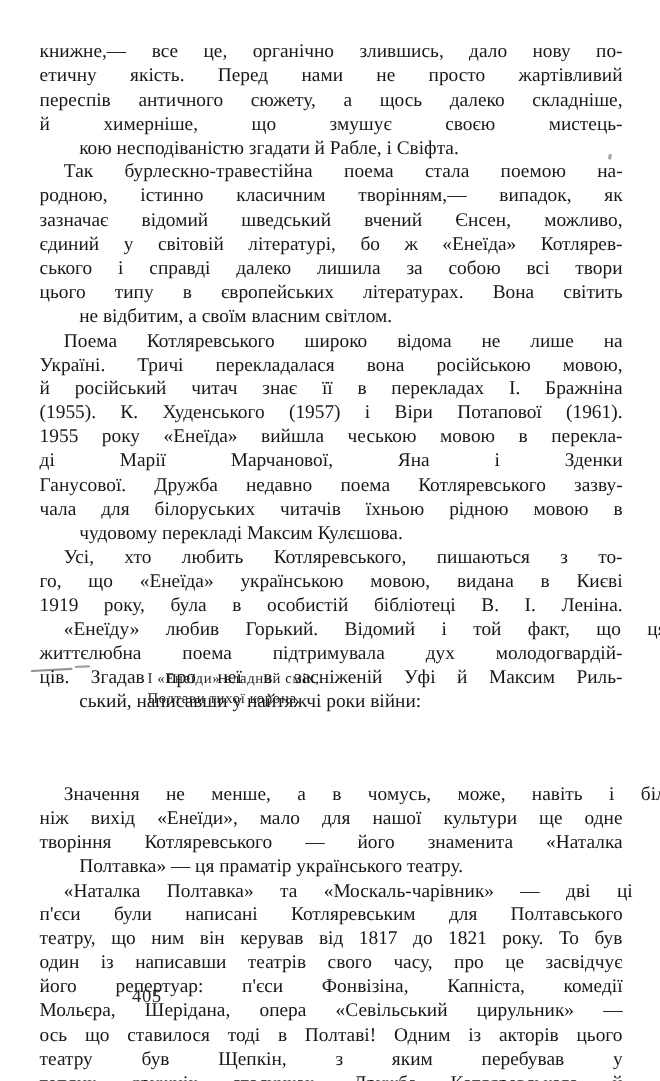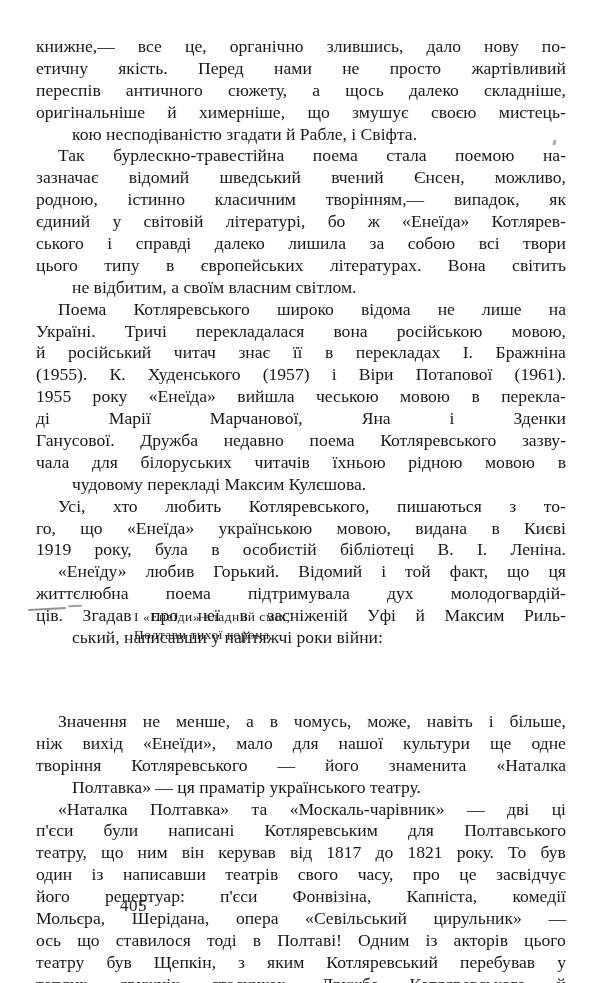--- a/index.html
+++ b/index.html
@@ -33,21 +33,21 @@
     color: #171717;
   }
   
   .ln.j {
     display: flex;
     justify-content: space-between;
     width: 530px;
   }
   .ln.j > span { display: inline-block; white-space: pre; }
   .ln.last { width: auto; margin-left: 36px; }
-  .ln.ind { padding-left: 22px; }
+  .ln.ind { padding-left: 22px; gap: 24px; }
   .ln.ind.j { width: 508px; margin-left: 22px; padding-left: 0; }
 
   
   .verse {
     position: absolute;
     left: 134px;
     top: 608px;
     font-size: 13.4px;
     line-height: 18px;
     letter-spacing: 0.6px;
@@ -128,55 +128,54 @@
       <span class="ln j">
           <span>переспів</span>
           <span>античного</span>
           <span>сюжету,</span>
           <span>а</span>
           <span>щось</span>
           <span>далеко</span>
           <span>складніше,</span>
         </span>
       <span class="ln j">
-          <span>оригінальніше</span>
           <span>й</span>
           <span>химерніше,</span>
           <span>що</span>
           <span>змушує</span>
           <span>своєю</span>
           <span>мистець-</span>
         </span>
       <span class="ln last">кою несподіваністю згадати й Рабле, і Свіфта.</span>
     </p>
 
     <p style="margin:0">
       <span class="ln j ind">
           <span>Так</span>
           <span>бурлескно-травестійна</span>
           <span>поема</span>
           <span>стала</span>
           <span>поемою</span>
           <span>на-</span>
         </span>
       <span class="ln j">
+          <span>родною,</span>
+          <span>істинно</span>
+          <span>класичним</span>
+          <span>творінням,—</span>
+          <span>випадок,</span>
+          <span>як</span>
+        </span>
+      <span class="ln j">
           <span>зазначає</span>
           <span>відомий</span>
           <span>шведський</span>
           <span>вчений</span>
           <span>Єнсен,</span>
           <span>можливо,</span>
-        </span>
-      <span class="ln j">
-          <span>родною,</span>
-          <span>істинно</span>
-          <span>класичним</span>
-          <span>творінням,—</span>
-          <span>випадок,</span>
-          <span>як</span>
         </span>
       <span class="ln j">
           <span>єдиний</span>
           <span>у</span>
           <span>світовій</span>
           <span>літературі,</span>
           <span>бо</span>
           <span>ж</span>
           <span>«Енеїда»</span>
           <span>Котлярев-</span>
@@ -456,21 +455,20 @@
           <span>із</span>
           <span>акторів</span>
           <span>цього</span>
         </span>
       <span class="ln j">
           <span>театру</span>
           <span>був</span>
           <span>Щепкін,</span>
           <span>з</span>
           <span>яким</span>
-          <span>Котляревський</span>
           <span>перебував</span>
           <span>у</span>
         </span>
       <span class="ln j">
           <span>теплих</span>
           <span>дружніх</span>
           <span>стосунках.</span>
           <span>Дружба</span>
           <span>Котляревського</span>
           <span>й</span>

